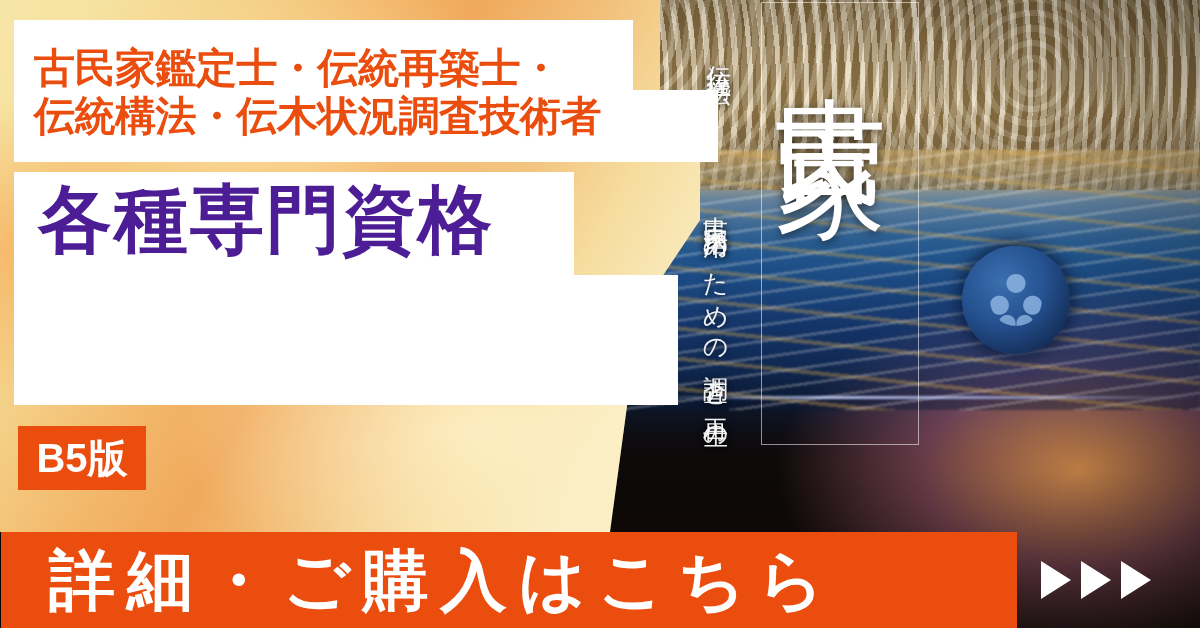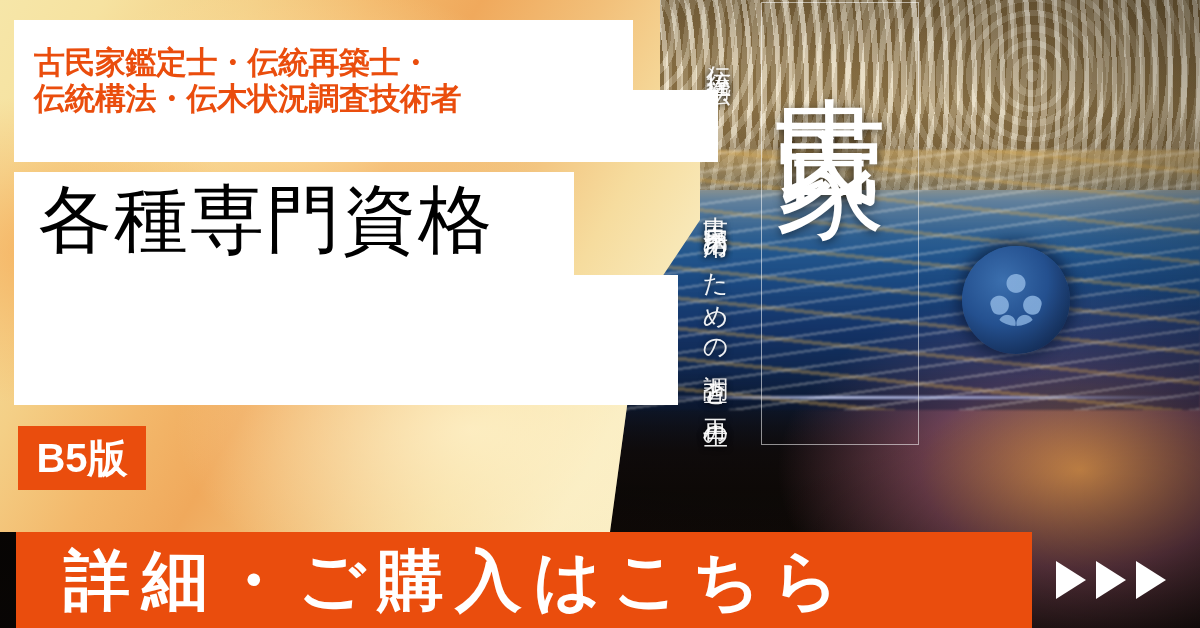--- a/index.html
+++ b/index.html
@@ -135,35 +135,35 @@
   
   .card-certs{
     position:absolute;left:14px;top:20px;width:704px;height:142px;
     background:#ffffff;
     clip-path:polygon(0 0, 619px 0, 619px 70px, 704px 70px, 704px 142px, 0 142px);
   }
   .certs-text{
     position:absolute;left:20px;top:25px;width:690px;
     color:#ea4d0d;
     font-weight:700;
-    font-size:31px;line-height:1.17;
+    font-size:41px;line-height:1.17;
     letter-spacing:-0.5px;
     white-space:nowrap;
   }
   .certs-line{display:block;}
 
   
   .card-main{
     position:absolute;left:14px;top:172px;width:664px;height:233px;
     background:#ffffff;
     clip-path:polygon(0 0, 560px 0, 560px 103px, 664px 103px, 664px 233px, 0 233px);
   }
   .main-l1{
     position:absolute;left:24px;top:4px;
-    color:#000000;font-weight:400;font-size:74px;line-height:1.18;
+    color:#4c1d95;font-weight:700;font-size:74px;line-height:1.18;
     letter-spacing:2px;white-space:nowrap;
   }
   .main-l2{
     position:absolute;left:160px;top:96px;
     color:#ea4d0d;font-weight:700;font-size:74px;line-height:1.18;
     letter-spacing:2px;white-space:nowrap;
   }
 
   
   .badge-b5{
@@ -175,21 +175,21 @@
     color:#ffffff;font-weight:700;font-size:40px;letter-spacing:0px;line-height:1;
   }
   .price-text{
     position:absolute;left:160px;top:428px;
     color:#ea4d0d;font-weight:400;font-size:54px;line-height:1;
     letter-spacing:0px;white-space:nowrap;
   }
 
   
   .cta-bar{
-    position:absolute;left:16px;top:532px;width:1016px;height:96px;
+    position:absolute;left:1px;top:532px;width:1016px;height:96px;
     background:#ea4d0d;
     display:flex;align-items:center;
   }
   .cta-text{
     position:absolute;left:48px;top:50%;transform:translateY(-50%);
     color:#ffffff;font-weight:700;font-size:66px;line-height:1;
     letter-spacing:12px;white-space:nowrap;
   }
   .cta-arrows{
     position:absolute;left:1040px;top:50%;transform:translateY(-50%);

